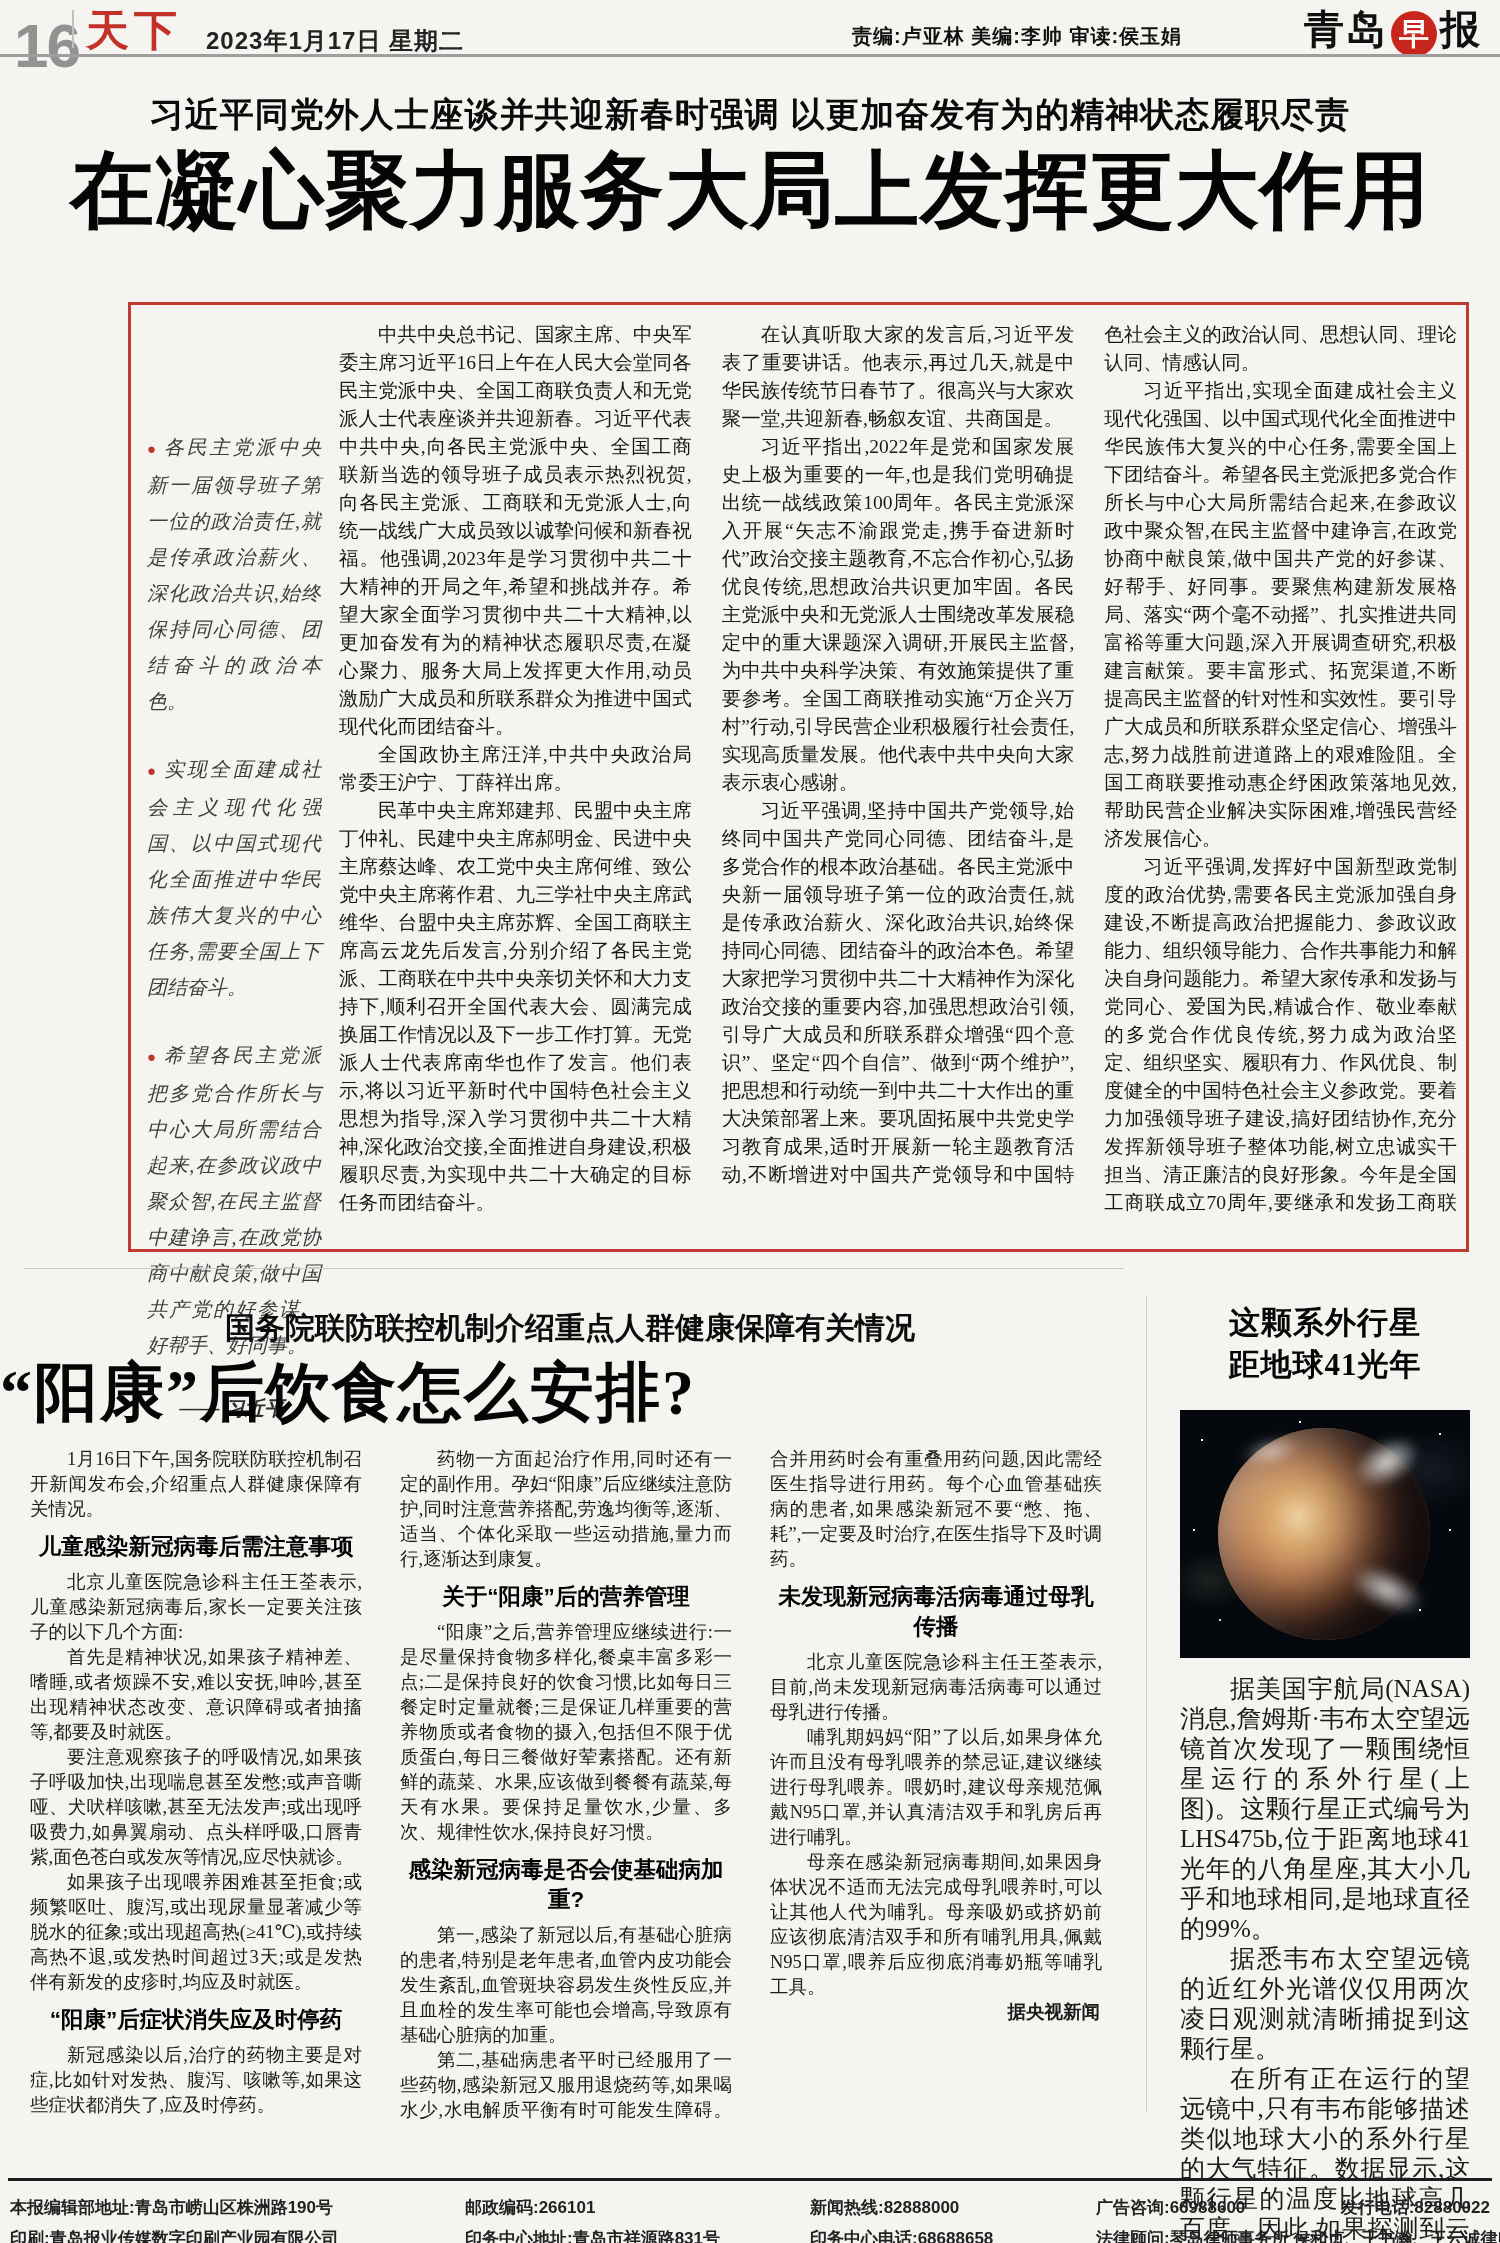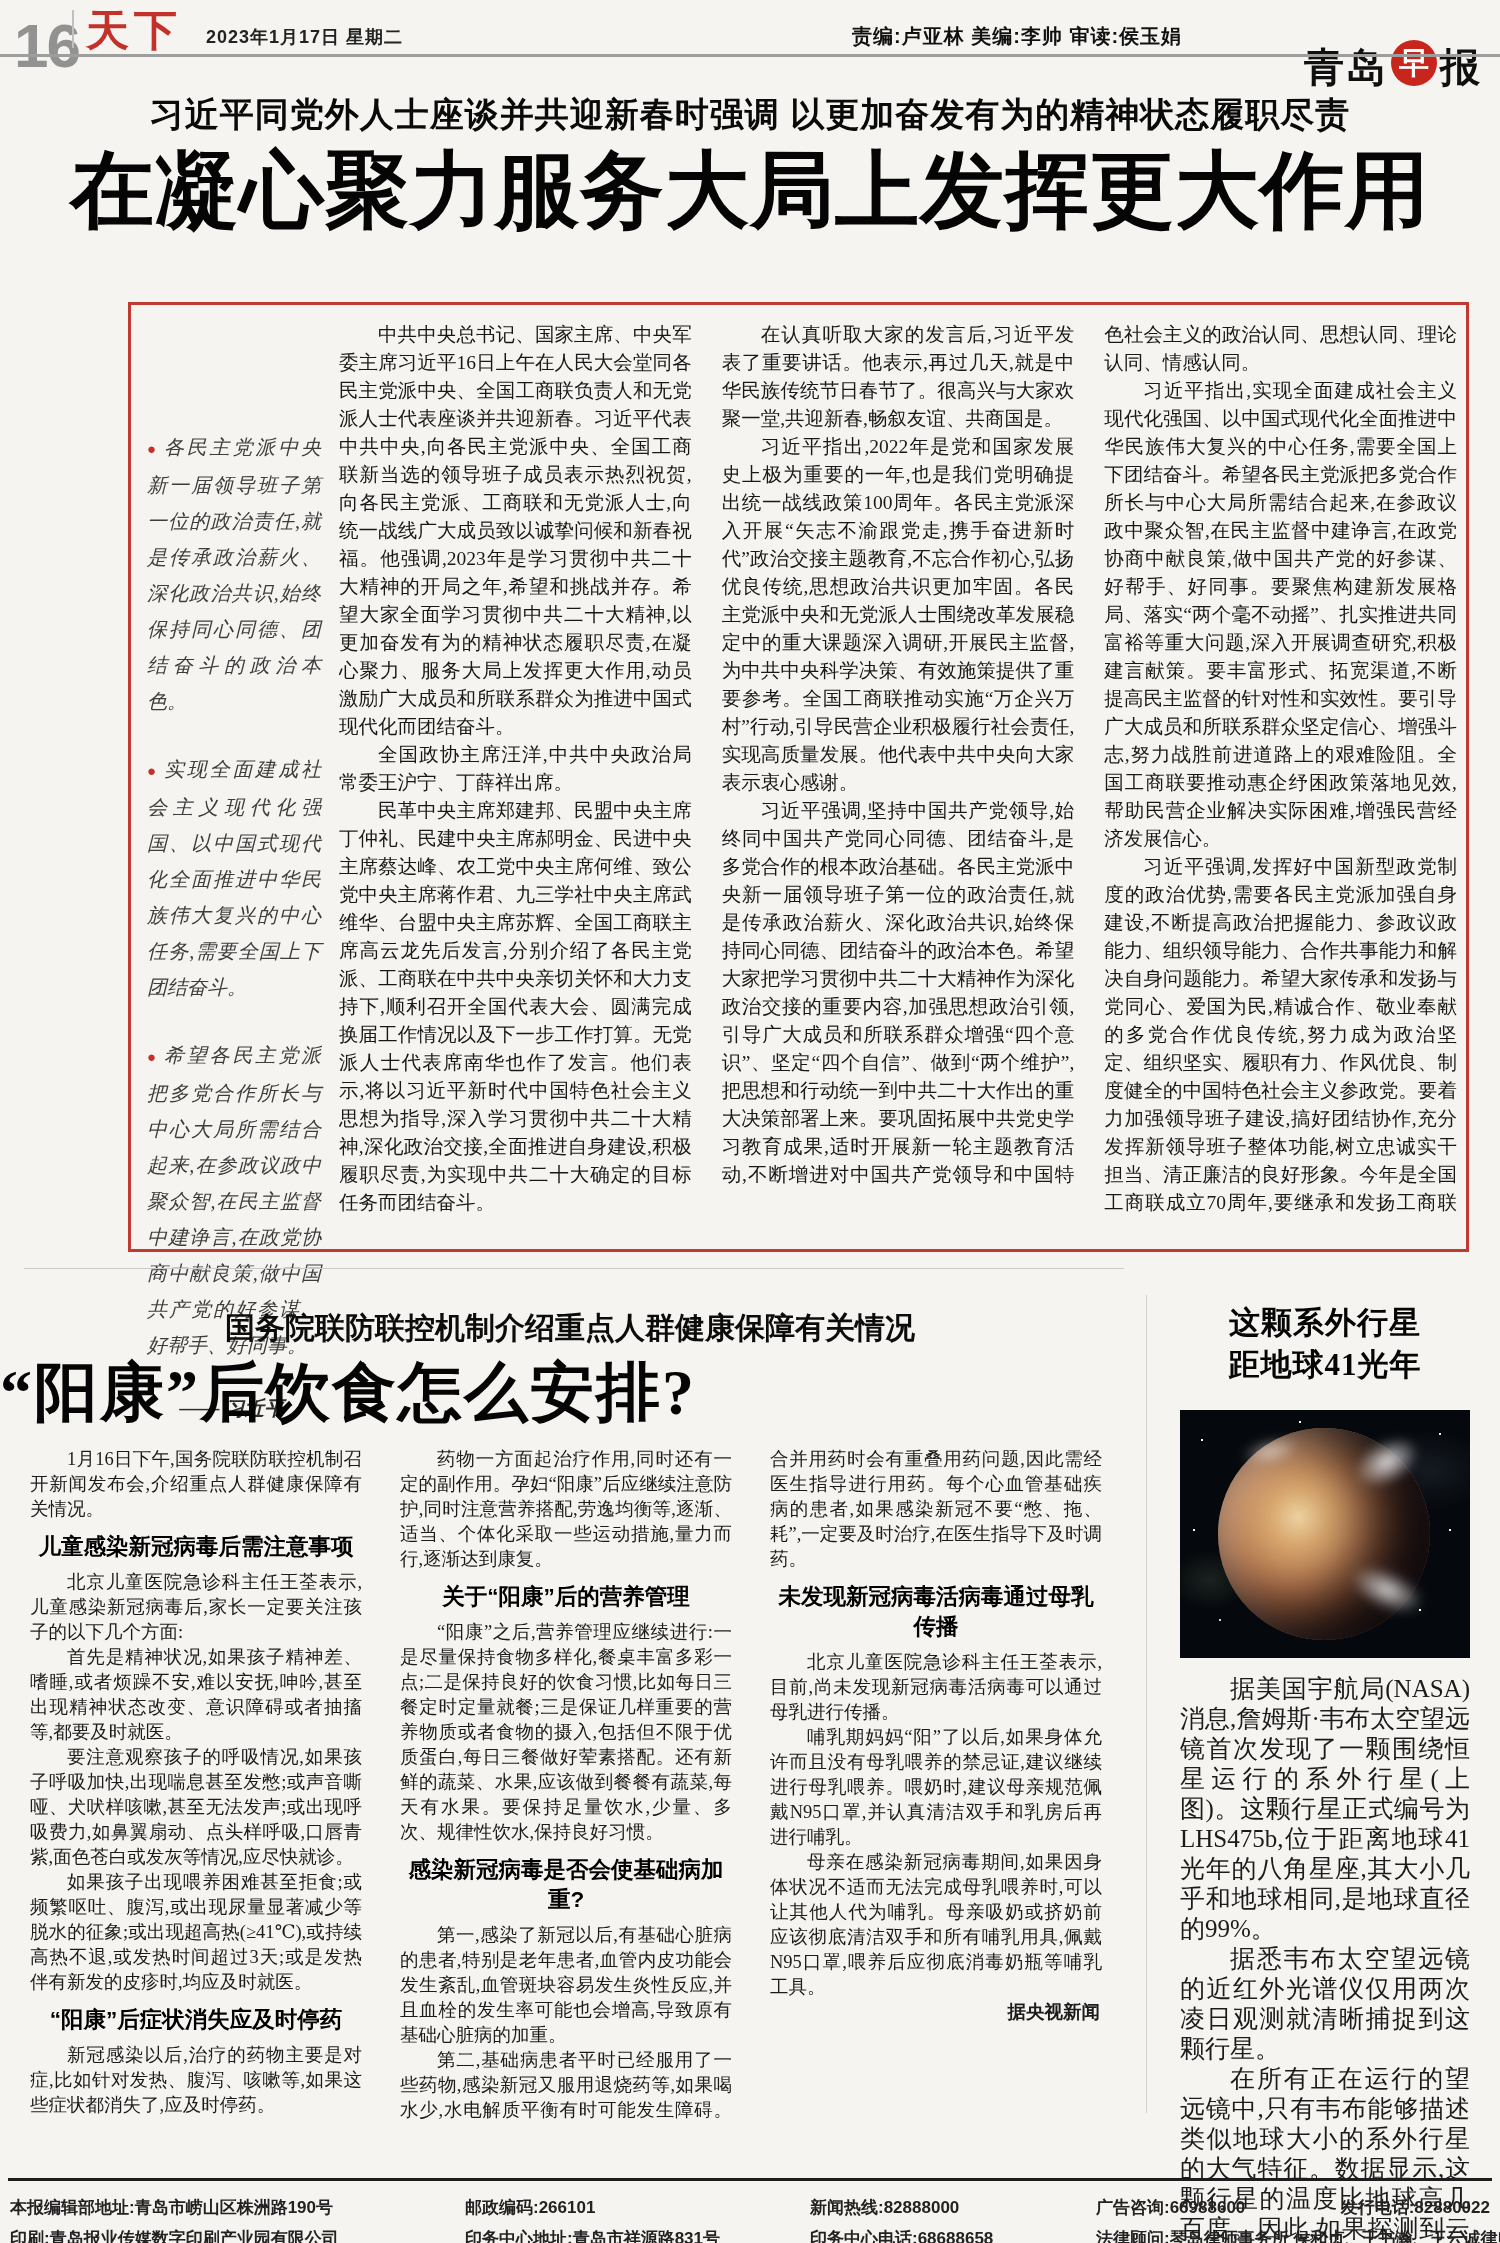--- a/index.html
+++ b/index.html
@@ -19,28 +19,28 @@
   }
   .head-vline { position:absolute; left:72px; top:10px; width:2px; height:38px; background:#c0c0c0; }
   .section-name {
     position:absolute; left:86px; top:2px;
     font-family:"Liberation Sans","DejaVu Sans",sans-serif;
     font-weight:900; font-size:43px; color:#c2322a; letter-spacing:5px;
   }
   .head-date {
     position:absolute; left:206px; top:25px;
     font-family:"Liberation Sans","DejaVu Sans",sans-serif;
-    font-weight:700; font-size:18px; color:#222; letter-spacing:1px;
+    font-weight:700; font-size:24px; color:#222; letter-spacing:1px;
   }
   .head-editors {
     position:absolute; left:852px; top:23px;
     font-family:"Liberation Sans","DejaVu Sans",sans-serif;
     font-weight:700; font-size:20px; color:#111; letter-spacing:1px;
   }
-  .paper-logo { position:absolute; right:18px; top:2px; display:flex; align-items:flex-start;margin-top:38px; }
+  .paper-logo { position:absolute; right:18px; top:2px; display:flex; align-items:flex-end; }
   .paper-logo .logo-txt {
     font-family:"Liberation Sans","DejaVu Sans",sans-serif;
     font-weight:900; font-size:40px; color:#101010; letter-spacing:2px;
   }
   .logo-seal {
     width:46px; height:46px; border-radius:50%;
     background:#c8251c; color:#fff; margin:0 3px;
     display:flex; align-items:center; justify-content:center;
     font-family:"Liberation Sans","DejaVu Sans",sans-serif;
     font-weight:900; font-size:30px;

